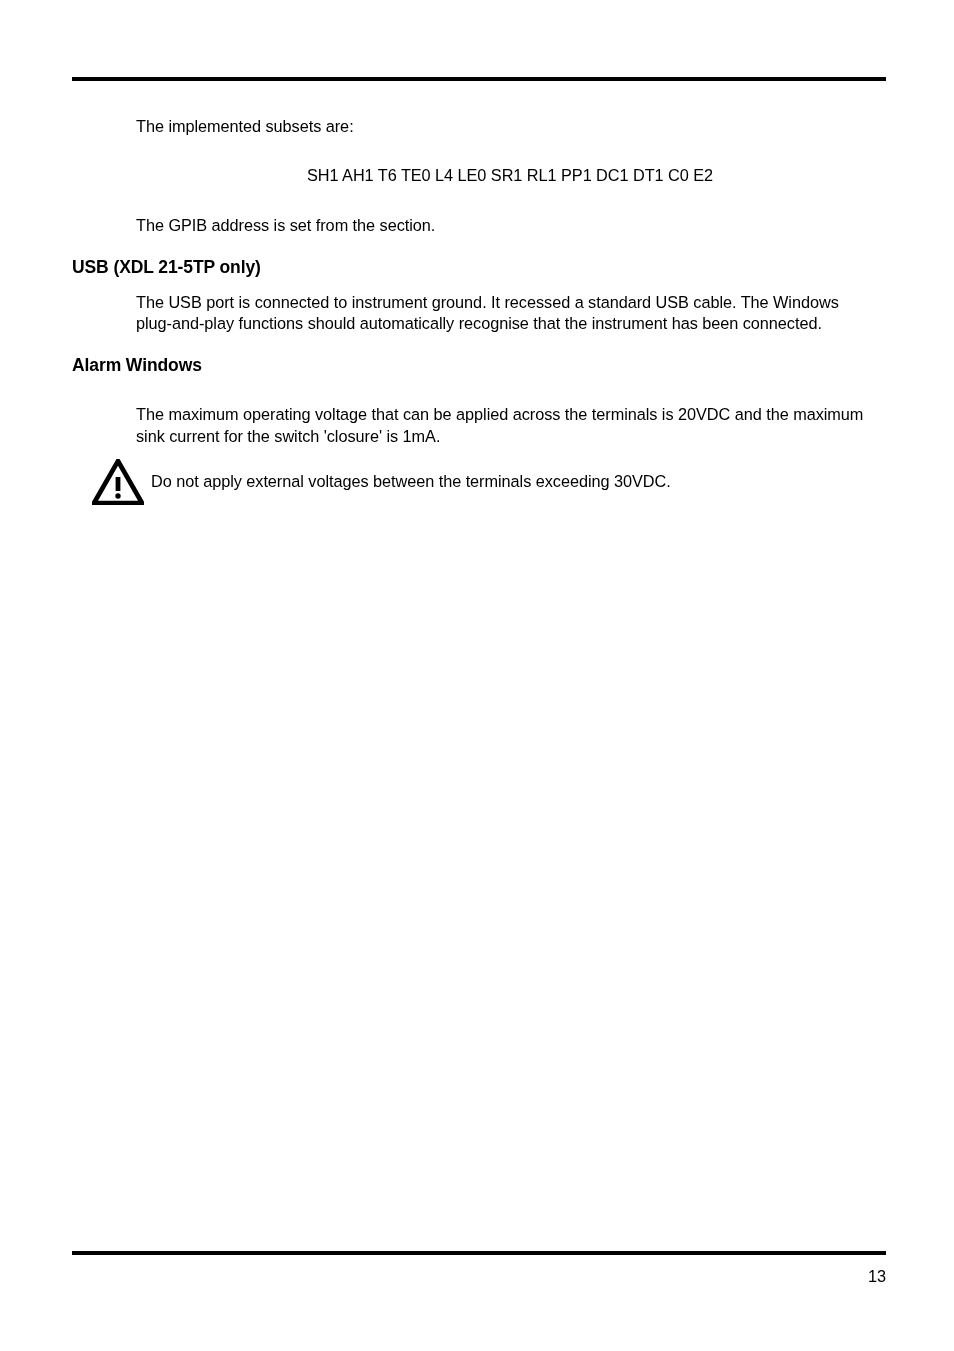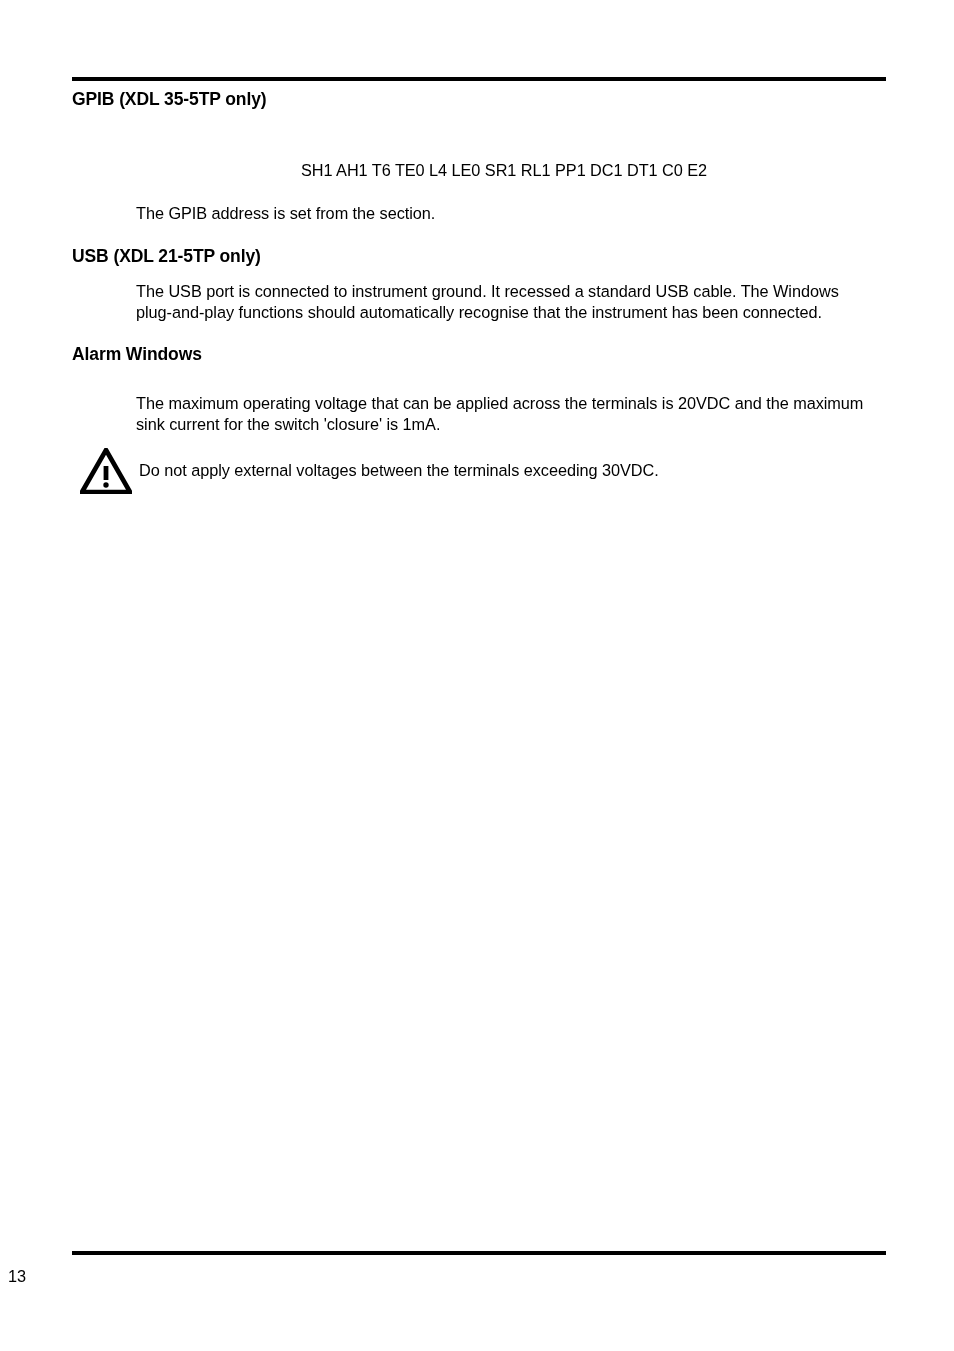--- a/index.html
+++ b/index.html
@@ -57,37 +57,38 @@
   p.body-text {
     margin: 0;
     padding: 0 76px 0 136px;
     font-size: 16.3px;
     line-height: 21.3px;
     text-align: left;
     letter-spacing: -0.05px;
   }
 
   p.subsets-line {
-    margin: 8px;
+    margin: 14px;
     padding: 0 0 0 293px;
     font-size: 16.3px;
     line-height: 21.3px;
     letter-spacing: -0.05px;
   }
 
   
   .sp-head-gap   { height: 14px; }   
   .sp-para-gap   { height: 14px; }   
   .sp-sect-gap   { height: 20px; }   
 
   
   .warning-block {
     position: relative;
     padding-left: 139px;
     min-height: 52px;
+    margin-left: 12px;
   }
   .warning-icon {
     position: absolute;
     left: 80px;
     top: -2px;
     width: 52px;
     height: 46px;
   }
   .warning-text {
     margin: 0;
@@ -95,41 +96,41 @@
     font-size: 16.3px;
     line-height: 21.3px;
     letter-spacing: -0.05px;
     padding-top: 10px;
   }
 
   
   .page-number {
     position: absolute;
     top: 1266px;
-    left: 8px;
+    left: 0;
     width: 886px;
-    text-align: left;
+    text-align: right;
     font-size: 16.3px;
     line-height: 20px;
   }
 </style>
 </head>
 <body>
 
 <div class="page">
 
   <div class="rule rule-top"></div>
 
   <div class="content">
 
-    <h2 class="section-heading">GPIB (XDL 35-5TP only)</h2>
     <div class="sp-head-gap"></div>
 
     <div class="sp-para-gap"></div>
 
+    <p class="body-text">The implemented subsets are:</p>
     <div class="sp-para-gap"></div>
 
     <p class="subsets-line">SH1 AH1 T6 TE0 L4 LE0 SR1 RL1 PP1 DC1 DT1 C0 E2</p>
     <div class="sp-para-gap"></div>
 
     <p class="body-text">The GPIB address is set from the section.</p>
     <div class="sp-sect-gap"></div>
 
     <h2 class="section-heading">USB (XDL 21-5TP only)</h2>
     <div class="sp-head-gap"></div>

